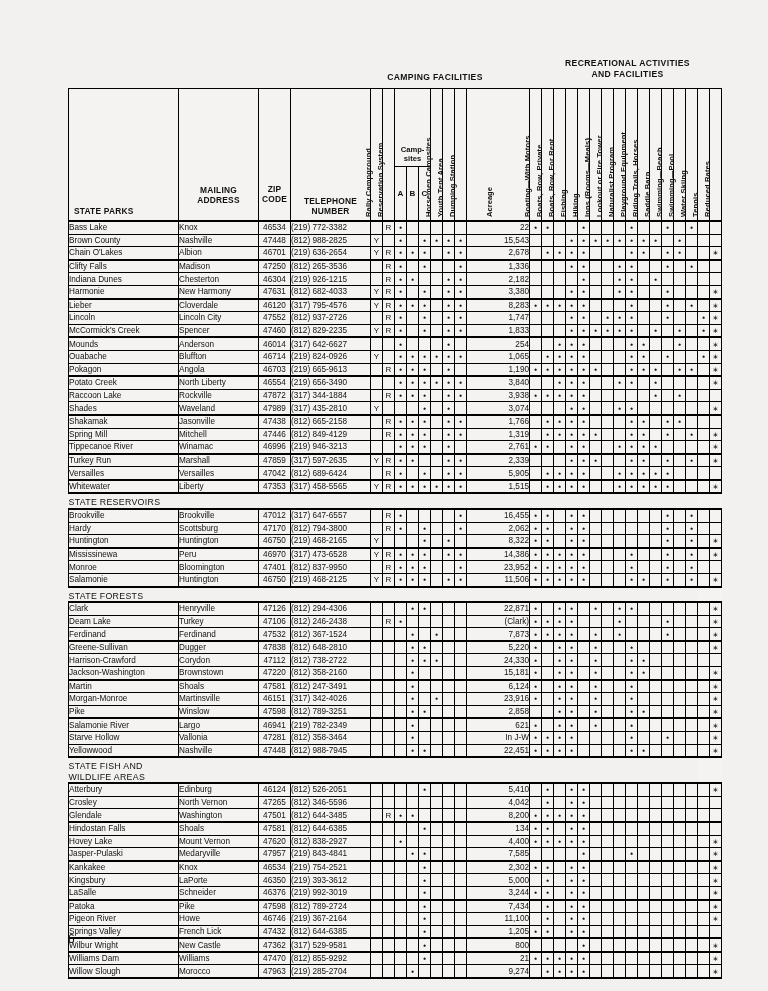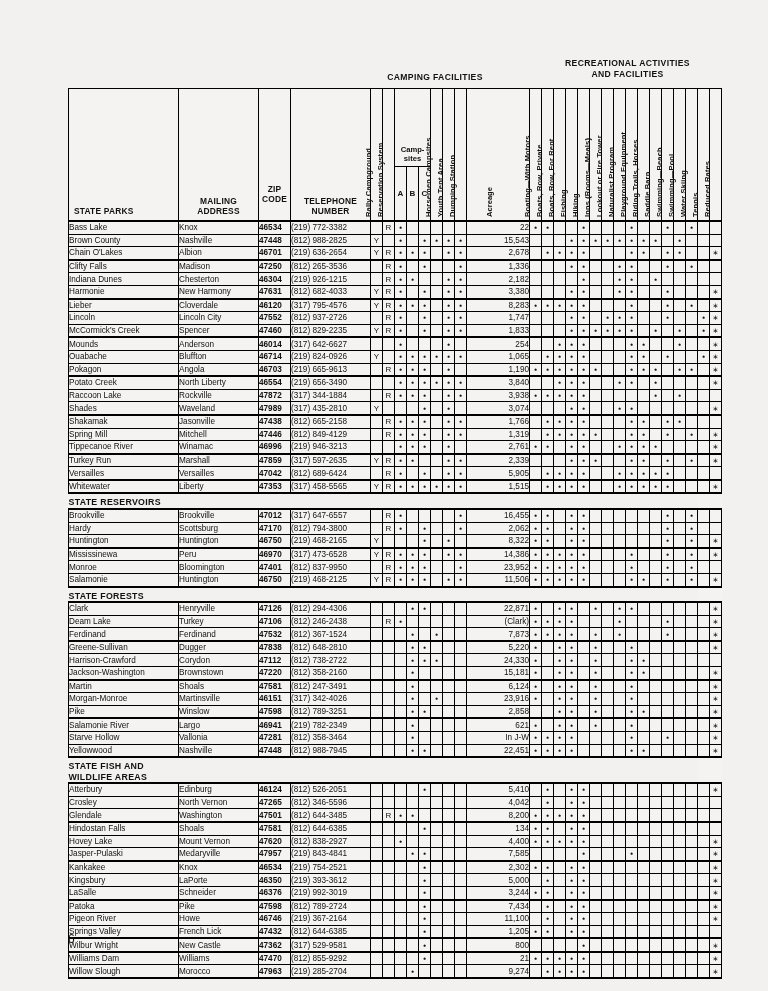--- a/index.html
+++ b/index.html
@@ -80,34 +80,34 @@
 
   
   .colhead{
     font-weight:bold;font-size:8.4px;text-align:center;
     height:24px;line-height:10px;letter-spacing:.2px;
   }
   .colhead.left{text-align:left;padding-left:5px;}
 
   td.name{width:109px;padding-left:5px;height:11.6px;white-space:nowrap;}
   td.addr{width:79px;padding-left:5px;}
-  td.zip{width:31px;font-weight:bold;}
+  td.zip{width:31px;text-align:center;}
   td.tel{width:79px;padding-left:4px;}
   td.mk{width:11px;text-align:center;font-size:8px;}
   td.acre{width:62px;text-align:right;padding-right:5px;}
 
   .dot::after{content:"\25CF";font-size:5.3px;line-height:1;position:relative;top:-1px;}
   .ast::after{content:"\2217";font-size:7px;line-height:1;}
 
   tr.grp-top td{border-top:2px solid #000;}
   tr.sect-end td{border-bottom:2px solid #000;}
 
   
   .sect-label{
-    font-weight:bold;font-size:8.8px;letter-spacing:.3px;
+    font-weight:normal;font-size:8.8px;letter-spacing:.3px;
     padding:4px 0 3px 5px;border:none !important;background:#f2f1ef !important;
     line-height:10.5px;
   }
   .spacer td{border:none !important;background:#f2f1ef !important;height:3px;}
 
   
   .footnote{
     position:absolute;left:72px;top:884px;width:655px;
     font-size:8.6px;line-height:11.5px;
   }
@@ -125,21 +125,21 @@
     <span class="title-line">INDIANA</span>
   </div>
 
   <div class="grp-caption" id="cap-camping">CAMPING FACILITIES</div>
   <div class="grp-caption" id="cap-rec"><span>RECREATIONAL ACTIVITIES</span><br><span>AND FACILITIES</span></div>
 
   <table class="main">
     <tbody id="tbody">
         <tr>
           <td rowspan="2" class="colhead left" style="height:127px;vertical-align:bottom;padding-bottom:4px;">STATE PARKS</td>
-          <td rowspan="2" class="colhead" style="vertical-align:bottom;padding-bottom:4px;">MAILING<br>ADDRESS</td>
+          <td rowspan="2" class="colhead" style="vertical-align:bottom;padding-bottom:15px;">MAILING<br>ADDRESS</td>
           <td rowspan="2" class="colhead" style="vertical-align:bottom;padding-bottom:16px;">ZIP<br>CODE</td>
           <td rowspan="2" class="colhead" style="vertical-align:bottom;padding-bottom:4px;">TELEPHONE<br>NUMBER</td>
           <td rowspan="2" class="vhead">
             <span>Rally Campground</span>
           </td>
           <td rowspan="2" class="vhead">
             <span>Reservation System</span>
           </td>
           <td colspan="3" class="camp-grp" style="height:66px;vertical-align:bottom;padding-bottom:3px;">Camp-<br>sites</td>
           <td rowspan="2" class="vhead">

